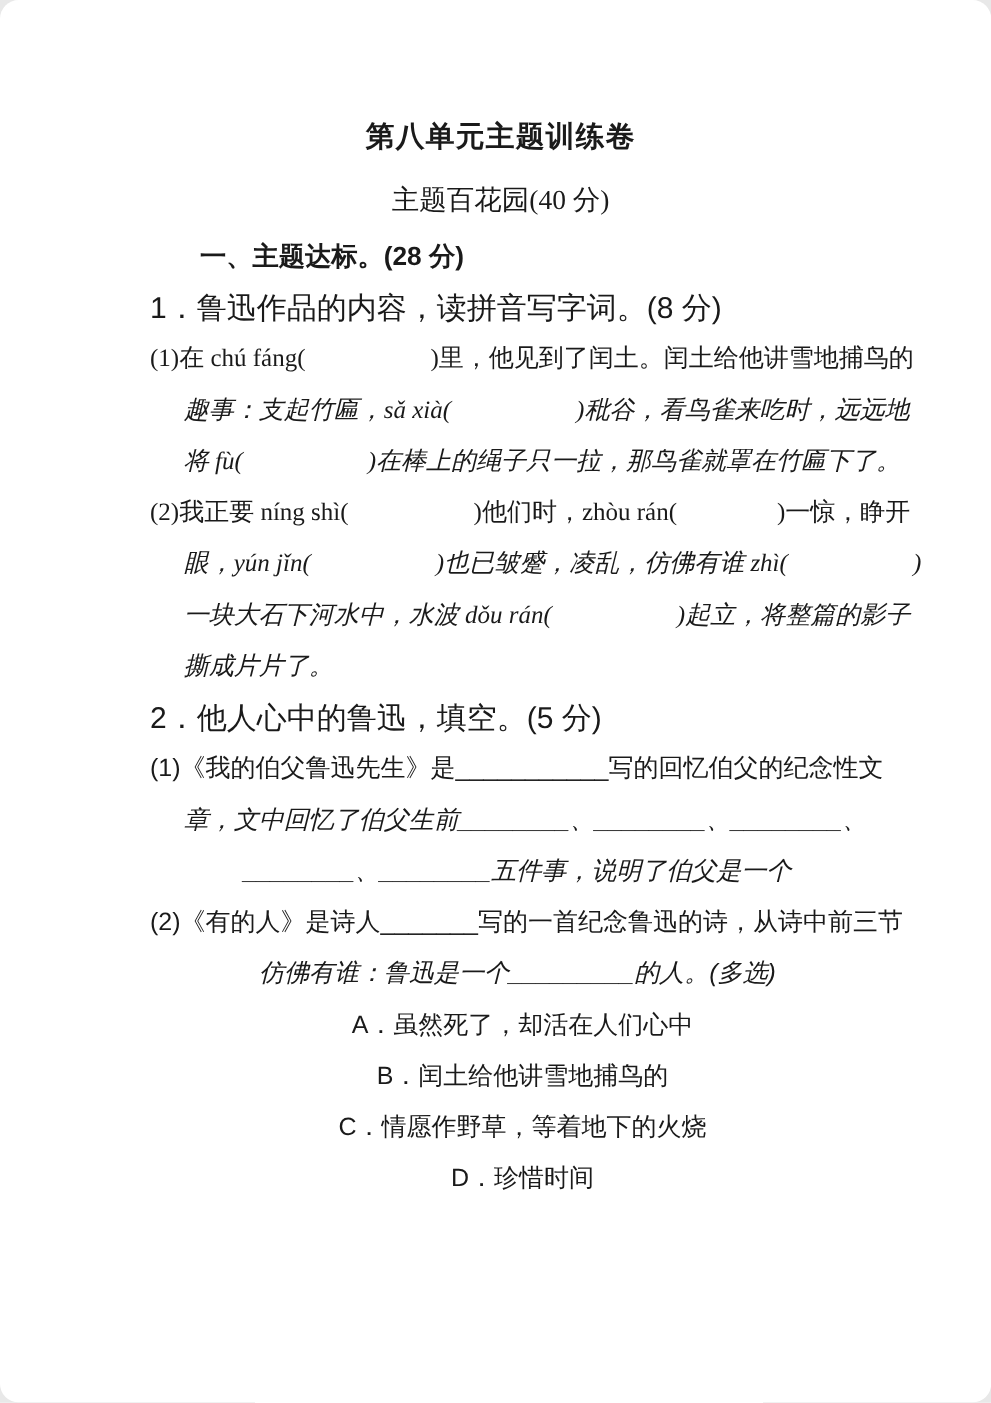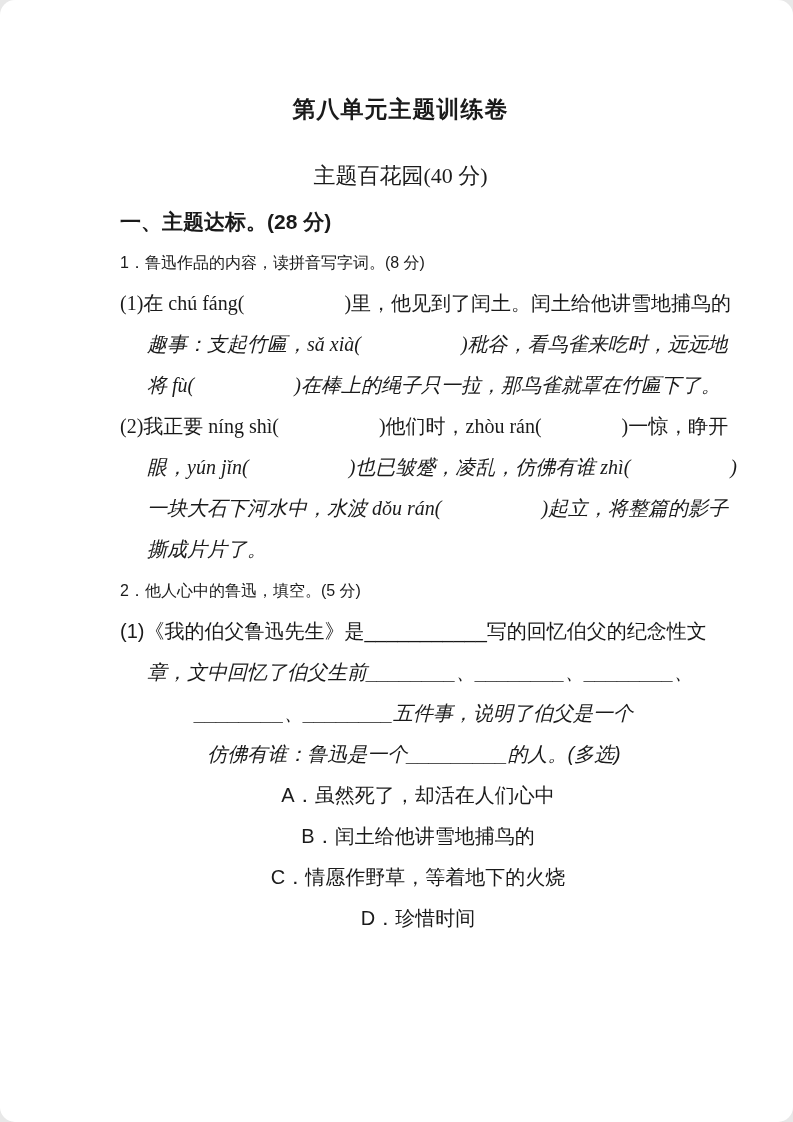--- a/index.html
+++ b/index.html
@@ -18,43 +18,44 @@
   .title {
     margin:0;
     text-align:center;
     font-family:"Liberation Sans", sans-serif;
     font-weight:bold;
     font-size:23px;
     line-height:30px;
     letter-spacing:1px;
   }
   .subtitle {
-    margin:40px 0 0 0;
+    margin:24px 0 0 0;
     text-align:center;
     font-family:"Liberation Serif", serif;
     font-weight:normal;
     font-size:22px;
     line-height:24px;
   }
 
   .body { margin-top:13px; }
   .line {
     font-size:20px;
     line-height:41px;
     white-space:nowrap;
   }
   .sec-heading {
     font-family:"Liberation Sans", sans-serif;
     font-weight:bold;
     font-size:21px;
+    margin-left:40px;
   }
   .q-heading {
     font-family:"Liberation Sans", sans-serif;
     font-weight:normal;
-    font-size:16px;
+    font-size:24px;
   }
   .kai  { font-family:"Liberation Serif", serif; }      
   .song { font-family:"Liberation Sans", sans-serif;text-align:center; }  
   .ind1 { padding-left:27px;font-style:italic; }   
   .ind2 { padding-left:35px; }   
 </style>
 </head>
 <body>
 
 <div class="page">
@@ -77,20 +78,21 @@
       <div class="line kai ind1">眼，yún jǐn(　　　　　)也已皱蹙，凌乱，仿佛有谁 zhì(　　　　　)</div>
       <div class="line kai ind1">一块大石下河水中，水波 dǒu rán(　　　　　)起立，将整篇的影子</div>
       <div class="line kai ind1">撕成片片了。</div>
 
       <div class="line q-heading">2．他人心中的鲁迅，填空。(5 分)</div>
 
       <div class="line song">(1)《我的伯父鲁迅先生》是___________写的回忆伯父的纪念性文</div>
       <div class="line song ind1">章，文中回忆了伯父生前________、________、________、</div>
       <div class="line song ind1">________、________五件事，说明了伯父是一个</div>
 
+      <div class="line song">(2)《有的人》是诗人_______写的一首纪念鲁迅的诗，从诗中前三节</div>
       <div class="line song ind1">仿佛有谁：鲁迅是一个_________的人。(多选)</div>
 
       <div class="line song ind2">A．虽然死了，却活在人们心中</div>
       <div class="line song ind2">B．闰土给他讲雪地捕鸟的</div>
       <div class="line song ind2">C．情愿作野草，等着地下的火烧</div>
       <div class="line song ind2">D．珍惜时间</div>
 
     </div>
   </div>
 </div>

